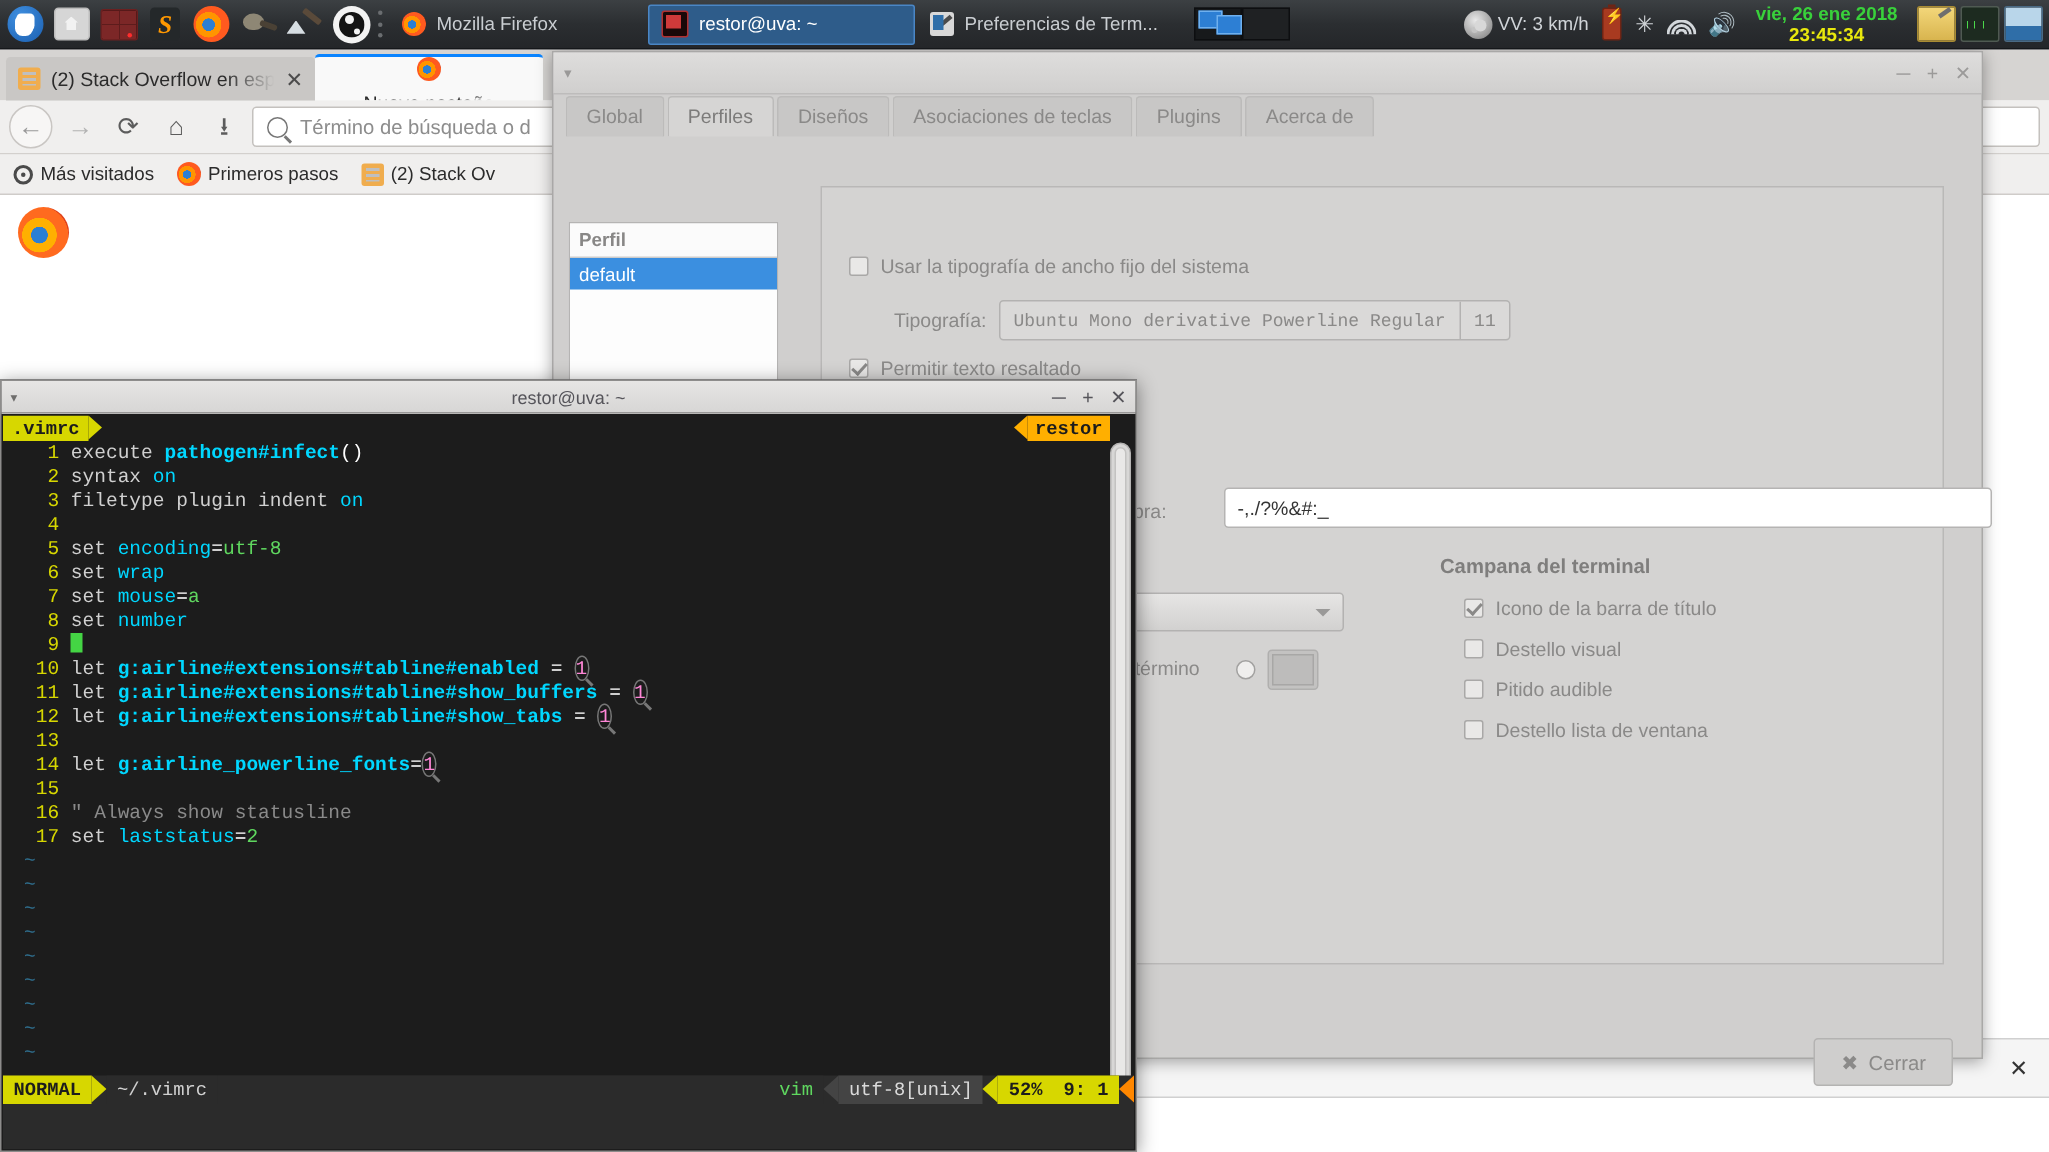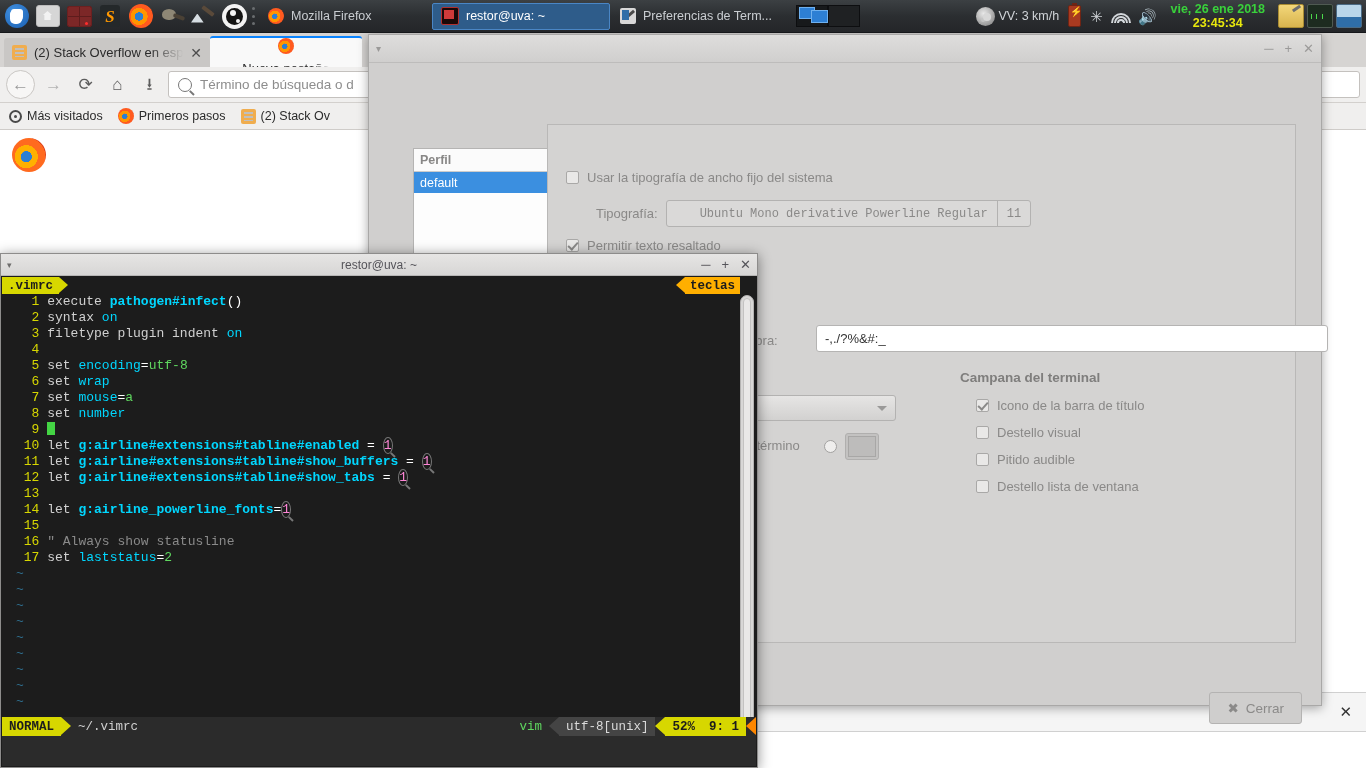--- a/index.html
+++ b/index.html
@@ -137,42 +137,42 @@
      border:1px solid #a9a8a7;box-shadow:0 2px 10px rgba(0,0,0,.35);box-sizing:border-box;}
   .prefs-title{height:28px;display:flex;align-items:center;padding:0 7px;box-sizing:border-box;
      background:linear-gradient(#dedddc,#d0cfce);border-bottom:1px solid #bdbcbb;color:#8e8d8c;font-size:12.5px;position:relative;}
   .prefs-title .caret{color:#9a9998;font-size:10px;}
   .prefs-title .t{position:absolute;left:0;right:0;text-align:center;}
   .prefs-title .wbtns{margin-left:auto;display:flex;gap:11px;color:#9b9a99;font-size:13px;z-index:2;}
   .prefs-tabs{display:flex;align-items:flex-end;height:28px;padding:5px 8px 0;box-sizing:border-box;gap:2px;}
   .ptab{padding:5px 13px 6px;font-size:13px;color:#8a8988;background:#c8c7c6;border:1px solid #bcbbba;border-bottom:none;border-radius:3px 3px 0 0;}
   .ptab.sel{background:#d6d5d4;color:#7c7b7a;}
   .prefs-body{position:absolute;left:0;right:0;top:61px;bottom:0;}
-  .prof-list{position:absolute;left:44px;top:52px;width:140px;height:120px;background:#fdfdfd;border:1px solid #b5b4b3;box-sizing:border-box;}
+  .prof-list{position:absolute;left:10px;top:52px;width:140px;height:120px;background:#fdfdfd;border:1px solid #b5b4b3;box-sizing:border-box;}
   .prof-head{height:23px;background:#fbfbfb;border-bottom:1px solid #cdcccb;display:flex;align-items:center;padding:0 6px;font-weight:bold;font-size:12.5px;color:#888786;box-sizing:border-box;}
   .prof-row{height:21px;background:#3b8fe0;color:#fff;display:flex;align-items:center;padding:0 6px;font-size:12.5px;box-sizing:border-box;}
   .prof-btns{position:absolute;left:27px;top:545px;display:flex;gap:2px;}
   .sm-btn{display:flex;align-items:center;gap:4px;padding:5px 9px;font-size:12.5px;color:#8b8a89;background:#cfcecd;border:1px solid #b9b8b7;border-radius:3px;}
   .plus{width:11px;height:11px;background:#8fbf3f;border-radius:2px;position:relative;}
   .plus:after{content:"";position:absolute;left:4px;top:1px;width:3px;height:9px;background:#fff;box-shadow:-3px 3px 0 #fff,3px 3px 0 #fff;}
   .minus{width:11px;height:7px;background:#c0504a;border-radius:2px;}
   .help-btn{position:absolute;left:17px;top:610px;display:flex;align-items:center;gap:6px;padding:6px 16px;font-size:13px;color:#8b8a89;background:#cfcecd;border:1px solid #b9b8b7;border-radius:3px;}
   .qmark{width:15px;height:15px;border-radius:50%;background:#3a6ea5;color:#fff;font-size:11px;display:flex;align-items:center;justify-content:center;font-weight:bold;}
   .close-btn{position:absolute;right:19px;top:596px;display:flex;align-items:center;gap:7px;padding:7px 17px;font-size:13.5px;color:#8b8a89;background:#cfcecd;border:1px solid #b4b3b2;border-radius:3px;}
 
   .inner-pane{position:absolute;left:178px;top:28px;right:25px;bottom:62px;background:#d4d3d2;border:1px solid #b9b8b7;box-sizing:border-box;}
   .inner-tabs{display:flex;align-items:flex-end;height:26px;gap:2px;padding:2px 2px 0;box-sizing:border-box;}
   .itab{padding:5px 14px 5px;font-size:13px;color:#8a8988;background:#cac9c8;border:1px solid #bcbbba;border-bottom:none;border-radius:3px 3px 0 0;}
   .itab.sel{background:#d8d7d6;color:#7c7b7a;}
 
   .gsec{position:absolute;font-size:13px;color:#8a8988;}
   .chk{width:13px;height:13px;border:1px solid #a9a8a7;background:#e9e8e7;border-radius:2px;box-sizing:border-box;display:inline-block;vertical-align:-2px;position:relative;flex:0 0 13px;}
   .chk.on:after{content:"";position:absolute;left:3px;top:0px;width:4px;height:8px;border:solid #8a8988;border-width:0 2px 2px 0;transform:rotate(42deg);}
   .row{display:flex;align-items:center;gap:8px;}
-  .fontbox{display:flex;align-items:stretch;height:25px;border:1px solid #b3b2b1;background:#dad9d8;border-radius:3px;overflow:hidden;padding-left:24px;}
+  .fontbox{display:flex;align-items:stretch;height:25px;border:1px solid #b3b2b1;background:#dad9d8;border-radius:3px;overflow:hidden;}
   .fontbox .nm{padding:0 9px;display:flex;align-items:center;font-family:"Liberation Mono",monospace;font-size:12px;color:#8a8988;}
   .fontbox .sz{padding:0 9px;display:flex;align-items:center;border-left:1px solid #b3b2b1;font-family:"Liberation Mono",monospace;font-size:12px;color:#8a8988;}
   .txtinput{height:27px;background:#ffffff;border:1px solid #b5b4b3;border-radius:3px;display:flex;align-items:center;padding:0 8px;box-sizing:border-box;font-size:13px;color:#333;}
   .combo{height:26px;background:linear-gradient(#e6e5e4,#d2d1d0);border:1px solid #b3b2b1;border-radius:3px;display:flex;align-items:center;justify-content:space-between;padding:0 8px;box-sizing:border-box;font-size:13px;color:#8a8988;}
   .combo .arr{border-left:5px solid transparent;border-right:5px solid transparent;border-top:5px solid #9a9998;}
   .radio{width:13px;height:13px;border-radius:50%;border:1px solid #a2a1a0;background:#efeeed;box-sizing:border-box;position:relative;display:inline-block;flex:0 0 13px;}
   .radio.on:after{content:"";position:absolute;left:3px;top:3px;width:5px;height:5px;border-radius:50%;background:#6e6d6c;}
   .swatch{width:34px;height:27px;background:#c3c2c1;border:1px solid #b0afae;border-radius:3px;box-sizing:border-box;padding:2px;}
   .swatch i{display:block;width:100%;height:100%;background:#bdbcbb;border:1px solid #a8a7a6;box-sizing:border-box;}
   .hdr{font-weight:bold;font-size:13.5px;color:#7f7e7d;}
@@ -293,20 +293,28 @@
 
   <div class="prefs-title">
     <span class="caret">▾</span>
     <span class="wbtns">
       <span>─</span>
       <span>+</span>
       <span>✕</span>
     </span>
   </div>
 
+  <div class="prefs-tabs">
+    <div class="ptab">Global</div>
+    <div class="ptab sel">Perfiles</div>
+    <div class="ptab">Diseños</div>
+    <div class="ptab">Asociaciones de teclas</div>
+    <div class="ptab">Plugins</div>
+    <div class="ptab">Acerca de</div>
+  </div>
 
   <div class="prefs-body">
 
     <div class="prof-list">
       <div class="prof-head">Perfil</div>
       <div class="prof-row">default</div>
     </div>
 
     <div class="prof-btns">
       <div class="sm-btn">
@@ -416,21 +424,21 @@
     </span>
   </div>
 
   <div class="term-body">
 
     <div class="airline-tab">
       <span class="abuf">.vimrc</span>
       <span class="arw-r"></span>
       <span style="flex:1"></span>
       <span class="arw-l2"></span>
-      <span class="abuf2">teclas</span>
+      <span class="abuf2">restor</span>
       <span style="width:16px"></span>
     </div>
 
     <div class="vimtext" id="vim-lines"><div><span class="ln">  1 </span><span>execute </span><span class="id">pathogen#infect</span><span class="opr">()</span></div><div><span class="ln">  2 </span><span>syntax </span><span class="kw">on</span></div><div><span class="ln">  3 </span><span>filetype plugin indent </span><span class="kw">on</span></div><div><span class="ln">  4 </span></div><div><span class="ln">  5 </span><span>set </span><span class="kw">encoding</span><span class="opr">=</span><span class="grn">utf-8</span></div><div><span class="ln">  6 </span><span>set </span><span class="kw">wrap</span></div><div><span class="ln">  7 </span><span>set </span><span class="kw">mouse</span><span class="opr">=</span><span class="grn">a</span></div><div><span class="ln">  8 </span><span>set </span><span class="kw">number</span></div><div><span class="ln">  9 </span><span class="cursor-blk"></span></div><div><span class="ln"> 10 </span><span>let </span><span class="id">g:airline#extensions#tabline#enabled</span><span class="opr"> = </span><span class="mag">1</span></div><div><span class="ln"> 11 </span><span>let </span><span class="id">g:airline#extensions#tabline#show_buffers</span><span class="opr"> = </span><span class="mag">1</span></div><div><span class="ln"> 12 </span><span>let </span><span class="id">g:airline#extensions#tabline#show_tabs</span><span class="opr"> = </span><span class="mag">1</span></div><div><span class="ln"> 13 </span></div><div><span class="ln"> 14 </span><span>let </span><span class="id">g:airline_powerline_fonts</span><span class="opr">=</span><span class="mag">1</span></div><div><span class="ln"> 15 </span></div><div><span class="ln"> 16 </span><span class="cmt">" Always show statusline</span></div><div><span class="ln"> 17 </span><span>set </span><span class="kw">laststatus</span><span class="opr">=</span><span class="grn">2</span></div></div>
     <div class="vimtext" id="vim-tildes"><div class="tilde">~</div><div class="tilde">~</div><div class="tilde">~</div><div class="tilde">~</div><div class="tilde">~</div><div class="tilde">~</div><div class="tilde">~</div><div class="tilde">~</div><div class="tilde">~</div></div>
 
     <div class="vscroll">
         <i></i>
       </div>
 

